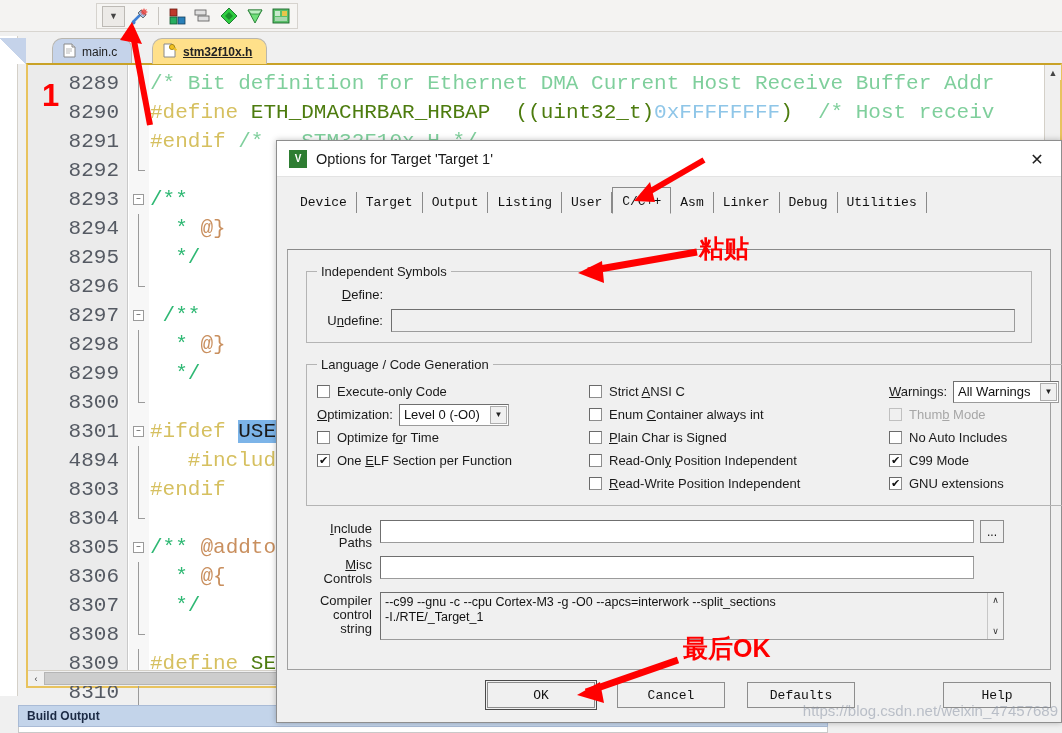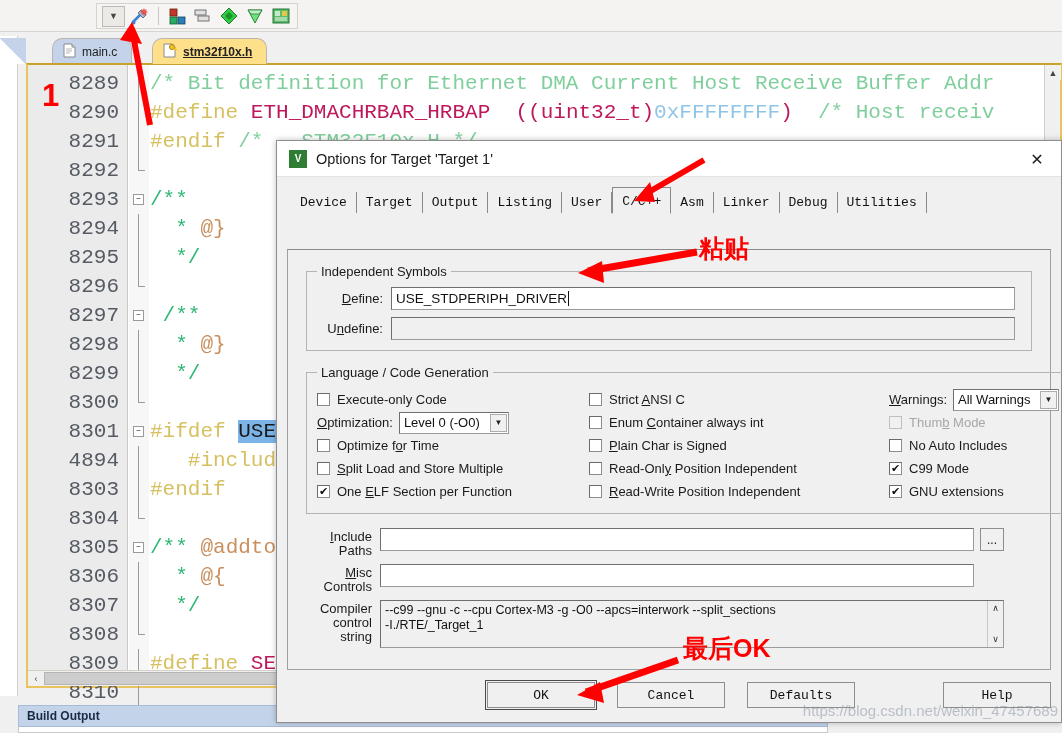--- a/index.html
+++ b/index.html
@@ -75,21 +75,21 @@
   .foldbar{ position:absolute; left:9px; width:1px; background:#9a9a9a; }
   .codearea {
     position:absolute; left:122px; top:0; right:16px; bottom:16px;
     font-family:"Liberation Mono", monospace; font-size:21px;
     padding-top:4px; overflow:hidden; white-space:pre;
   }
   .codearea div { height:29px; line-height:29px; }
   .c-comment { color:#7fcf9c; }
   .c-green   { color:#2eb873; }
   .c-pp      { color:#d6c060; }
-  .c-id      { color:#be185d;text-align:center; }
+  .c-id      { color:#4d7c0f;text-align:center; }
   .c-num     { color:#8fc6e8; }
   .c-at      { color:#c98f5e; }
   .c-sel     { background:#7cb4e8; color:#1a1a1a; }
   .vscroll {
     position:absolute; right:0; top:0; width:16px; bottom:16px;
     background:#f0f0f0; border-left:1px solid #d4d0c8;
   }
   .hscroll {
     position:absolute; left:0; bottom:0; height:16px; right:16px;
     background:#f0f0f0; border-top:1px solid #d4d0c8;
@@ -404,24 +404,20 @@
       </div>
 
     <div class="tab-panel">
 
       <fieldset>
         <legend>Independent Symbols</legend>
         <div class="row">
           <div class="lbl-r" style="width:66px;margin-right:8px;">
             <span><u>D</u>efine:</span>
           </div>
-          <div class="txt" style="width:624px;">
-            <span>USE_STDPERIPH_DRIVER</span>
-              <span class="caret"></span>
-          </div>
         </div>
         <div class="row" style="margin-bottom:0;">
           <div class="lbl-r" style="width:66px;margin-right:8px;">
             <span>U<u>n</u>define:</span>
           </div>
           <div class="txt disabled" style="width:624px;">
             <span></span>
           </div>
         </div>
       </fieldset>
@@ -438,24 +434,20 @@
             <div class="cb-row" style="gap:6px;">
               <span><u>O</u>ptimization:</span>
               <span class="sel" style="width:110px;">
                 <span>Level 0 (-O0)</span>
                 <span class="arrow">▼</span>
               </span>
             </div>
             <div class="cb-row">
               <span class="cb"></span>
               <span>Optimize f<u>o</u>r Time</span>
-            </div>
-            <div class="cb-row">
-              <span class="cb"></span>
-              <span><u>S</u>plit Load and Store Multiple</span>
             </div>
             <div class="cb-row">
               <span class="cb checked"></span>
               <span>One <u>E</u>LF Section per Function</span>
             </div>
           </div>
 
           <div style="width:300px;">
             <div class="cb-row">
               <span class="cb"></span>

